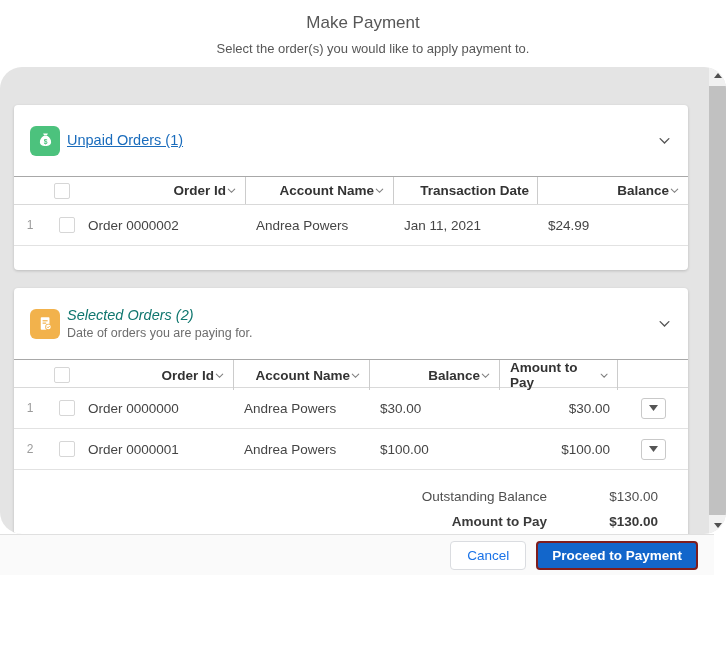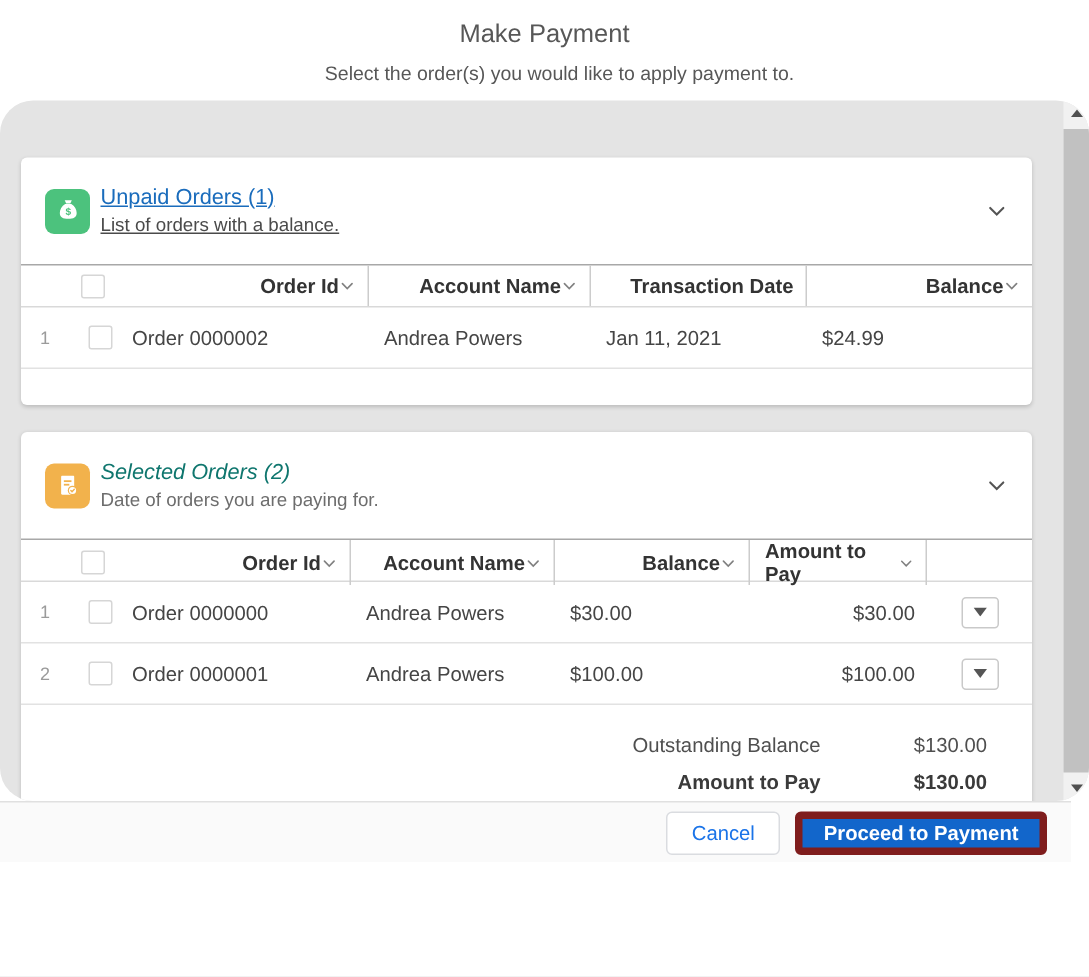--- a/index.html
+++ b/index.html
@@ -100,21 +100,21 @@
   .sb-thumb { flex:1; margin:2px 0; background:#c1c1c1; }
 
   
   .dlg-footer {
     position:absolute; left:0; right:12px; bottom:0; height:41px;
     background:#fafafa; border-top:1px solid #e0e0e0;
     display:flex; align-items:center; justify-content:flex-end; gap:10px; padding-right:16px;
   }
   .btn { height:29px; border-radius:4px; font-size:13.5px; font-family:"Liberation Sans", sans-serif; cursor:pointer; }
   .btn-cancel { background:#fff; border:1px solid #dadce0; color:#1a73e8; padding:0 16px; }
-  .btn-proceed { background:#1266cb; border:5px solid #7f1d1d; color:#fff; padding:0 14px; font-weight:bold; }
+  .btn-proceed { background:#1266cb; border:2px solid #7f1d1d; color:#fff; padding:0 14px; font-weight:bold; }
 </style>
 </head>
 <body>
 
 <div class="modal">
 
   <div class="dlg-header">
     <div class="dlg-title">Make Payment</div>
     <div class="dlg-subtitle">Select the order(s) you would like to apply payment to.</div>
   </div>
@@ -125,21 +125,20 @@
       <div class="section-header">
         <div class="sec-icon green">
           <svg width="19" height="19" viewBox="0 0 24 24">
             <path fill="#fff" d="M9 3.2h6l-1.3 2.6h-3.4z"></path>
             <path fill="#fff" d="M9.4 6.4h5.2c2.9 1.9 4.5 4.7 4.5 7.4 0 3.6-2.7 5-7.1 5s-7.1-1.4-7.1-5c0-2.7 1.6-5.5 4.5-7.4z"></path>
             <text x="12" y="16" font-size="8.5" font-weight="bold" fill="#4cc27d" text-anchor="middle" font-family="Liberation Sans, sans-serif">$</text>
           </svg>
         </div>
         <div class="sec-text">
           <span class="sec-title link">Unpaid Orders (1)</span>
-          <span class="sec-sub link">List of orders with a balance.</span>
         </div>
         <span class="collapse">
           <svg width="15" height="15" viewBox="0 0 24 24">
               <path d="M5 9l7 7 7-7" stroke="#555" stroke-width="2.2" fill="none" stroke-linecap="round"></path>
             </svg>
         </span>
       </div>
 
       <div class="thead t1">
         <div class="cellpad"></div>

